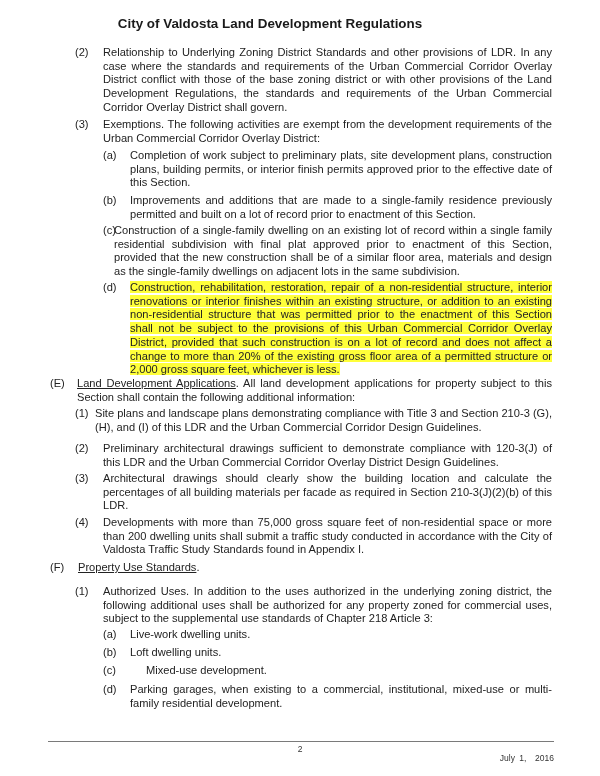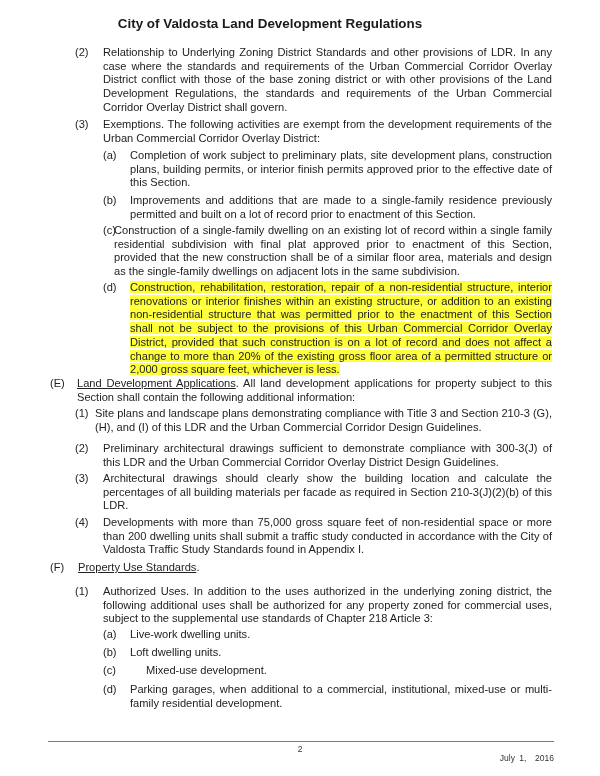--- a/index.html
+++ b/index.html
@@ -63,21 +63,21 @@
   <div class="text" style="margin-left:27px;"><span class="u">Land Development Applications</span><span>.   All land development applications for property subject to this Section shall contain the following additional information:</span></div>
 </div>
 
 <div class="item" style="top:407px; left:75px; width:477px;">
   <span class="label">(1)</span>
   <div class="text" style="margin-left:20px;">Site plans and landscape plans demonstrating compliance with Title 3 and Section 210-3 (G), (H), and (I) of this LDR and the Urban Commercial Corridor Design Guidelines.</div>
 </div>
 
 <div class="item" style="top:442px; left:75px; width:477px;">
   <span class="label">(2)</span>
-  <div class="text" style="margin-left:28px;">Preliminary architectural drawings sufficient to demonstrate compliance with 300-3(J) of this LDR and the Urban Commercial Corridor Overlay District Design Guidelines.</div>
+  <div class="text" style="margin-left:28px;">Preliminary architectural drawings sufficient to demonstrate compliance with 120-3(J) of this LDR and the Urban Commercial Corridor Overlay District Design Guidelines.</div>
 </div>
 
 <div class="item" style="top:472px; left:75px; width:477px;">
   <span class="label">(3)</span>
   <div class="text" style="margin-left:28px;">Architectural drawings should clearly show the building location and calculate the percentages of all building materials per facade as required in Section 210-3(J)(2)(b) of this LDR.</div>
 </div>
 
 <div class="item" style="top:516px; left:75px; width:477px;">
   <span class="label">(4)</span>
   <div class="text" style="margin-left:28px;">Developments with more than 75,000 gross square feet of non-residential space or more than 200 dwelling units shall submit a traffic study conducted in accordance with the City of Valdosta Traffic Study Standards found in Appendix I.</div>
@@ -103,19 +103,19 @@
   <div class="text" style="margin-left:27px;">Loft dwelling units.</div>
 </div>
 
 <div class="item" style="top:664px; left:103px; width:449px;">
   <span class="label">(c)</span>
   <div class="text" style="margin-left:43px;">Mixed-use development.</div>
 </div>
 
 <div class="item" style="top:683px; left:103px; width:449px;">
   <span class="label">(d)</span>
-  <div class="text" style="margin-left:27px;">Parking garages, when additional to a commercial, institutional, mixed-use or multi-family residential development.</div>
+  <div class="text" style="margin-left:27px;">Parking garages, when existing to a commercial, institutional, mixed-use or multi-family residential development.</div>
 </div>
 
 <div class="footer-line"></div>
 <div class="page-num">2</div>
 <div class="footer-left" style="white-space:pre;margin-top:29px;">Chapter 210   Section 210-3   Urban Commercial Corridor Overlay District</div>
 <div class="footer-right" style="white-space:pre;">July 1,  2016</div>
 
 </body></html>

